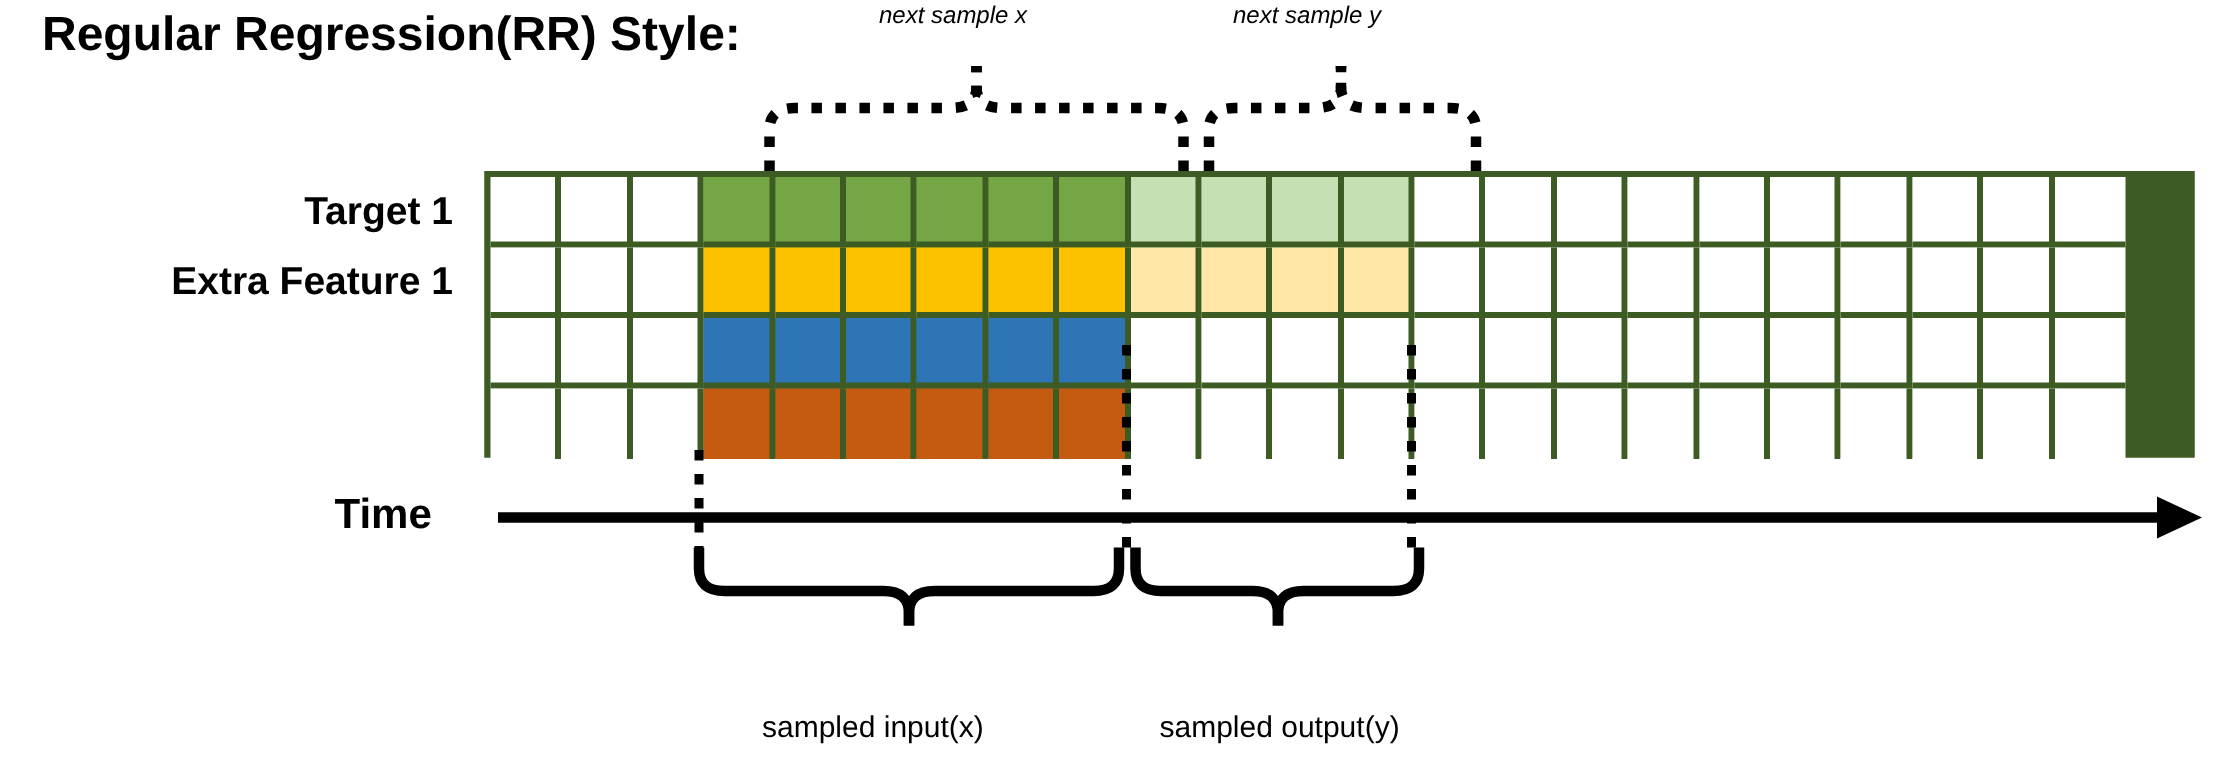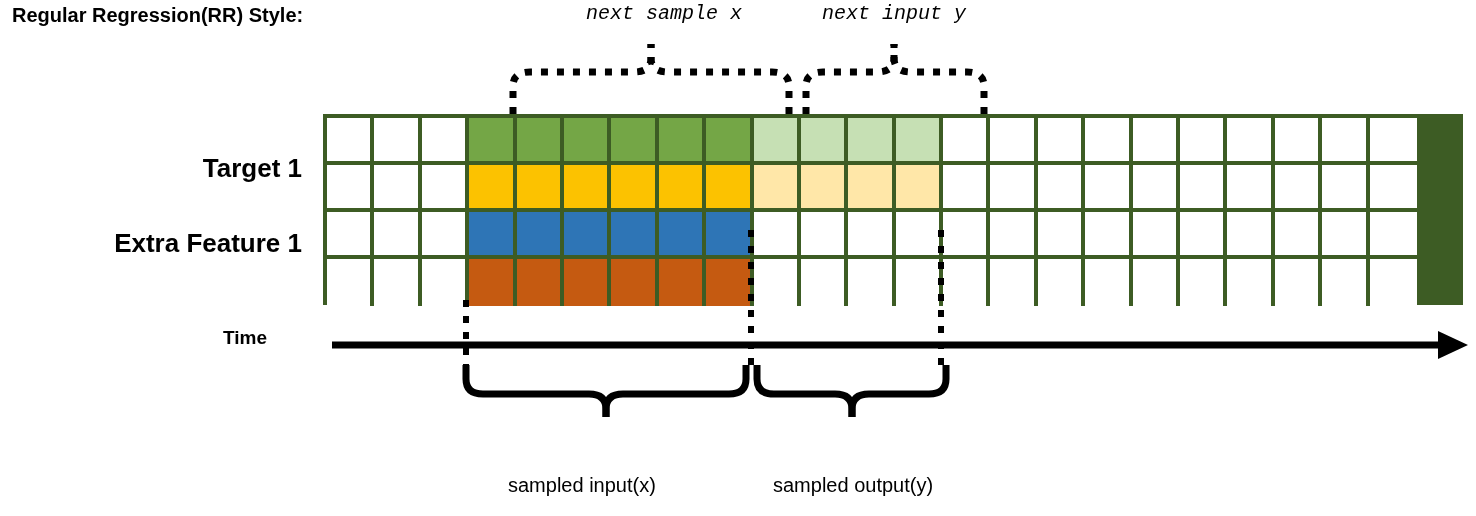--- a/index.html
+++ b/index.html
@@ -1,31 +1,31 @@
 <!DOCTYPE html>
 <html><head>
 <meta charset="utf-8">
 <style>
   html,body{margin:0;padding:0;background:#ffffff;}
   body{width:1476px;height:516px;position:relative;overflow:hidden;
        font-family:"Liberation Sans", sans-serif;color:#000;}
   #stage{position:absolute;left:0;top:0;width:1476px;height:516px;}
 
-  .title{position:absolute;left:12px;top:4px;font-size:20px;font-weight:700;
+  .title{position:absolute;left:28px;top:4px;font-size:32px;font-weight:700;
          letter-spacing:0px;white-space:nowrap;}
 
-  .toplabel{position:absolute;top:2px;font-size:20px;font-style:italic;
-            font-weight:500;white-space:nowrap;font-family:Liberation Mono, monospace;}
+  .toplabel{position:absolute;top:2px;font-size:16px;font-style:italic;
+            font-weight:500;white-space:nowrap;}
   #lbl-x{left:586px;}
   #lbl-y{left:822px;}
 
   .rowlabels{position:absolute;left:0px;top:117px;width:312px;}
   .rowlabel{height:47px;line-height:47px;text-align:right;
             font-size:26px;font-weight:700;white-space:nowrap;
-            padding-right:10px;box-sizing:border-box;margin-top:28px;}
+            padding-right:10px;box-sizing:border-box;}
 
   
   #grid{position:absolute;left:323px;top:114px;
         background:#3d5c24;
         border:4px solid #3d5c24;box-sizing:border-box;
         width:1140px;height:191px;}
   .grow{display:flex;height:47px;box-sizing:border-box;}
   .gcell{flex:0 0 47.4px;height:47px;background:#ffffff;
          box-shadow:inset 0 0 0 0 transparent;
          border-right:4px solid #3d5c24;border-bottom:4px solid #3d5c24;
@@ -34,41 +34,41 @@
   .gcell:last-child{border-right:none;}
   .c-green{background:#74a646;}
   .c-greenlt{background:#c6e0b4;}
   .c-gold{background:#fcc200;}
   .c-goldlt{background:#ffe7a8;}
   .c-blue{background:#2e75b6;}
   .c-orange{background:#c55a11;}
   .c-white{background:#ffffff;}
 
   
-  .time-label{position:absolute;left:223px;top:327px;font-size:19px;
+  .time-label{position:absolute;left:223px;top:327px;font-size:28px;
               font-weight:700;white-space:nowrap;}
 
   
   .ovl{position:absolute;left:0;top:0;width:1476px;height:516px;
        pointer-events:none;}
 
   .caption{position:absolute;font-size:20px;line-height:25px;
            white-space:pre;font-weight:400;}
   #cap-left{left:508px;top:423px;}
   #cap-right{left:773px;top:423px;}
 </style>
 </head>
 <body>
 
 <div id="stage">
 
   <div class="title">Regular Regression(RR) Style:</div>
 
   <div class="toplabel" id="lbl-x">next sample x</div>
-  <div class="toplabel" id="lbl-y">next input y</div>
+  <div class="toplabel" id="lbl-y">next sample y</div>
 
   <div class="rowlabels">
     <div class="rowlabel">Target 1</div>
     <div class="rowlabel">Extra Feature 1</div>
   </div>
 
   <div id="grid">
       <div class="grow">
         <div class="gcell c-white"></div>
         <div class="gcell c-white"></div>

